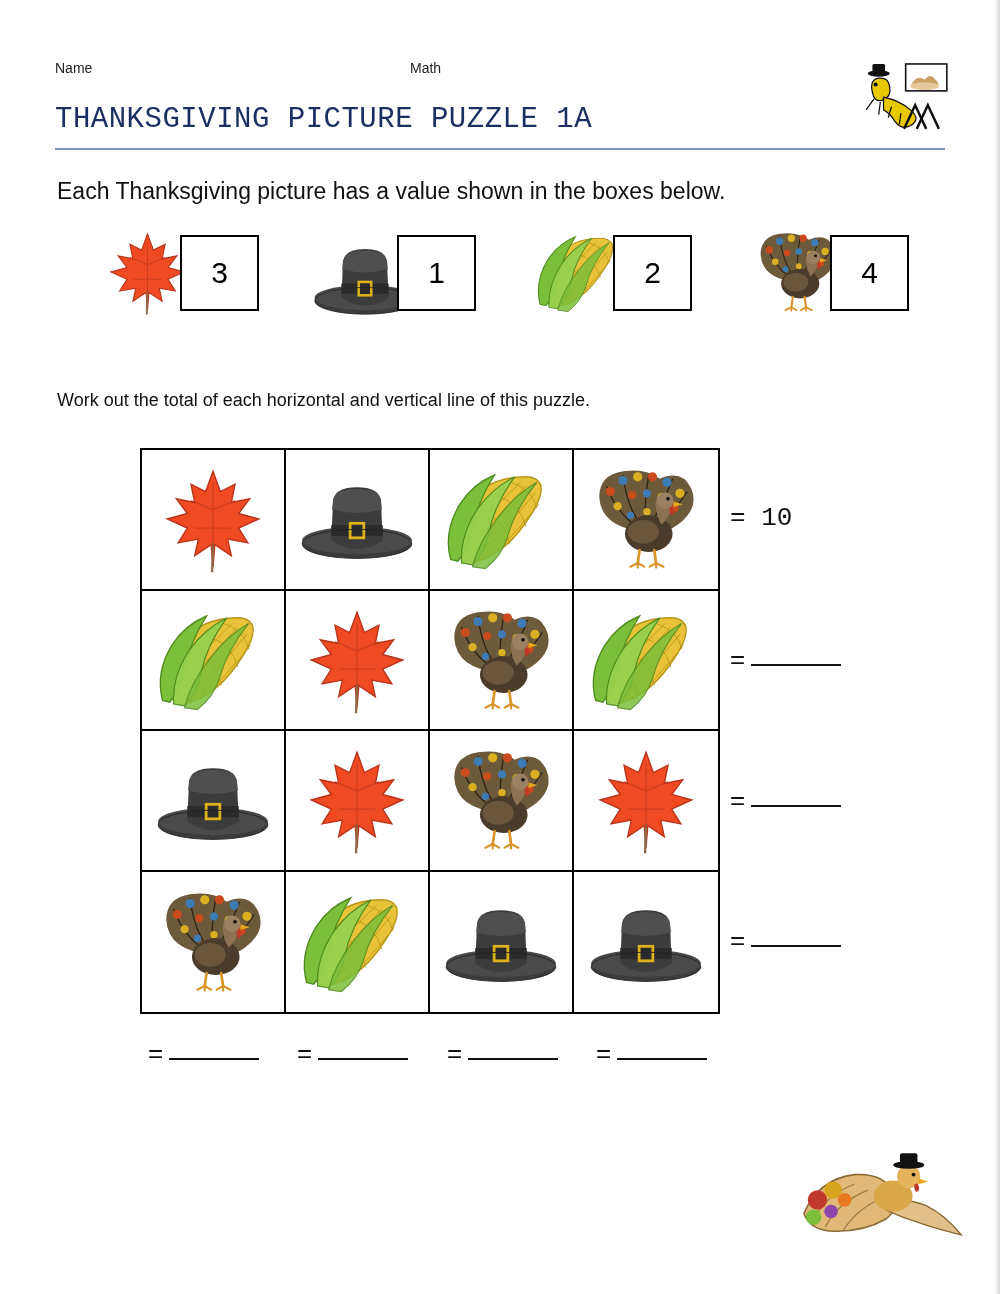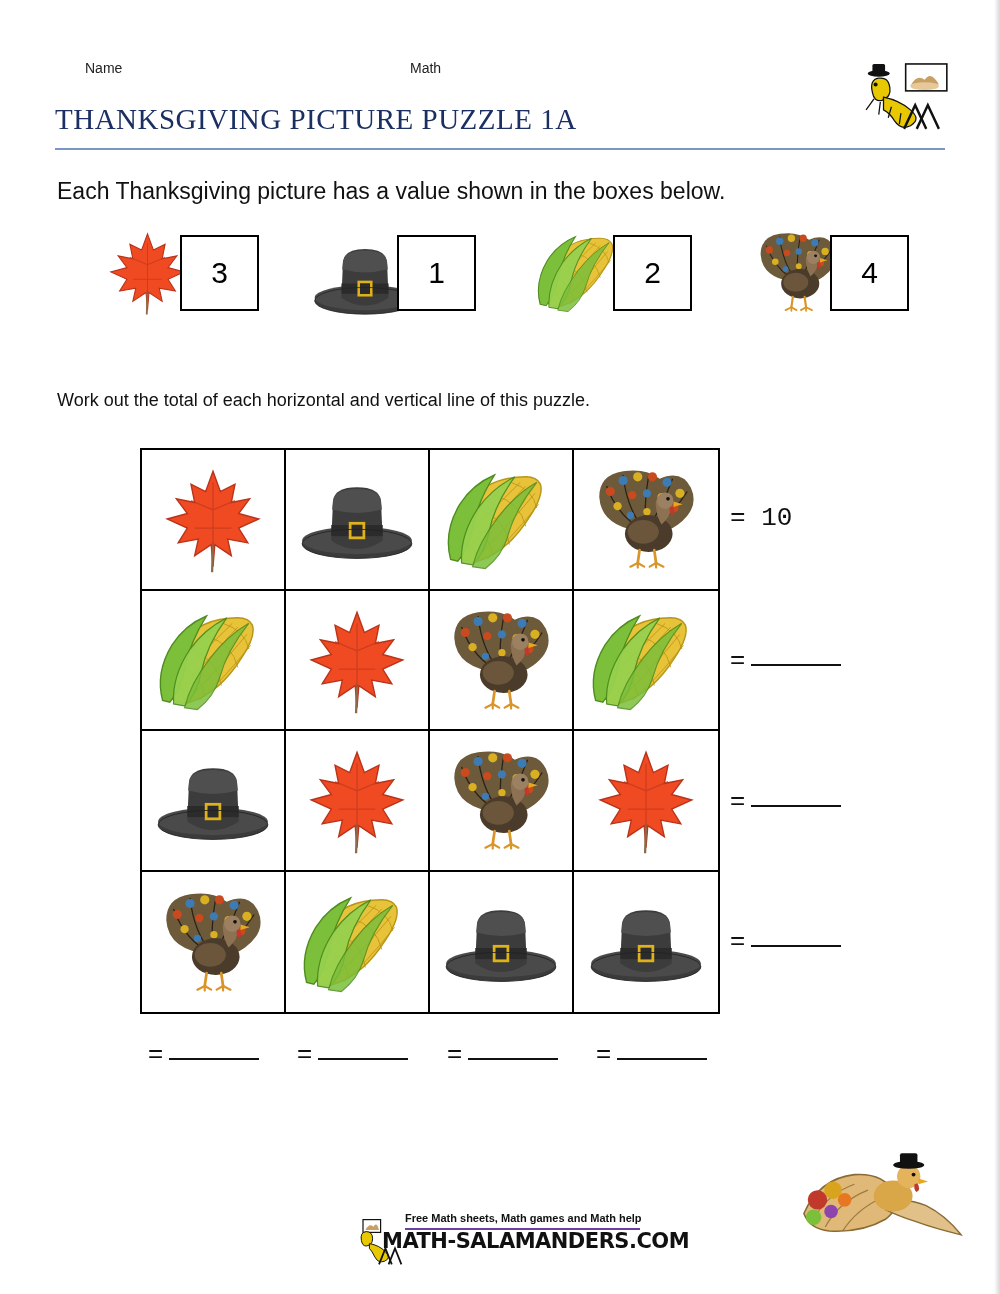--- a/index.html
+++ b/index.html
@@ -27,33 +27,32 @@
     left: 55px;
     top: 60px;
     width: 850px;
     height: 20px;
   }
   .hdr-name {
     position: absolute;
     left: 0; top: 0;
     font-size: 14px;
     color: #222;
-    margin-left: 30px;
   }
   .hdr-date {
     position: absolute;
     left: 355px; top: 0;
     font-size: 14px;
     color: #222;
   }
   .title {
     position: absolute;
     left: 55px;
     top: 103px;
-    font-family: Liberation Serif, serif;
+    font-family: Liberation Mono, monospace;
     font-size: 29px;
     letter-spacing: 0.5px;
     color: #1b2f63;
     font-weight: normal;
   }
   .title-rule {
     position: absolute;
     left: 55px;
     top: 148px;
     width: 890px;
@@ -536,23 +535,15 @@
     <span>=</span><span class="blank"></span>
   </div>
   <div class="col-ans" style="left:596px;">
     <span>=</span><span class="blank"></span>
   </div>
 
   <svg class="cornucopia" viewBox="0 0 170 110">
     <use href="#sym-cornucopia"></use>
   </svg>
 
-  <div class="footer">
-    <svg class="footer-logo" viewBox="0 0 60 60">
-        <use href="#sym-logo-foot"></use>
-      </svg>
-    <div class="footer-tag">Free Math sheets, Math games and Math help</div>
-    <div class="footer-rule"></div>
-    <div class="footer-url">MATH-SALAMANDERS.COM</div>
-  </div>
 
   <div class="edge"></div>
 </div>
 
 </body></html>

